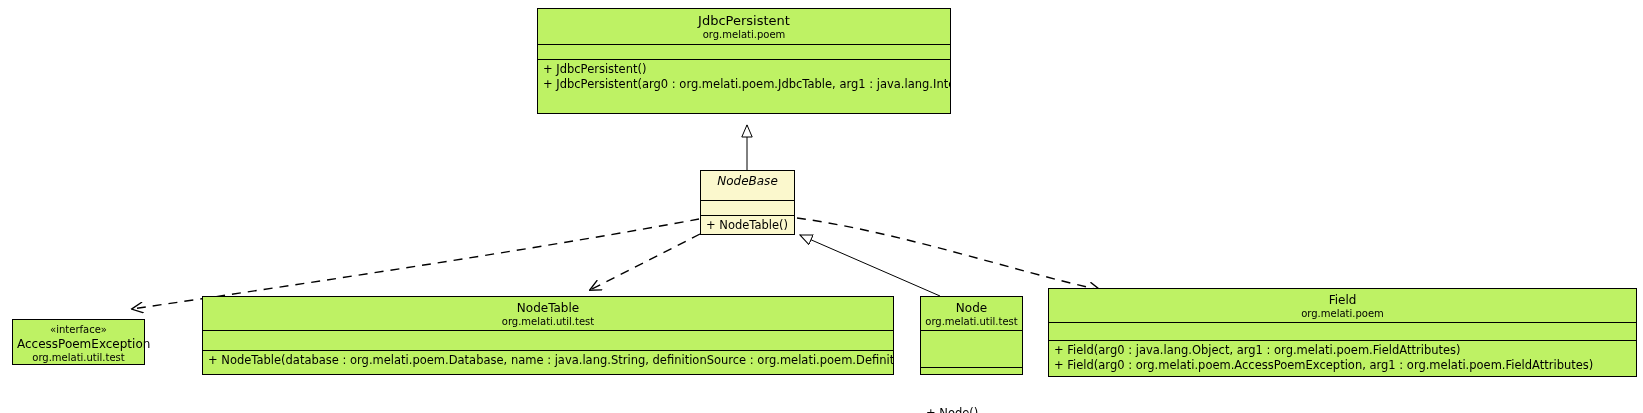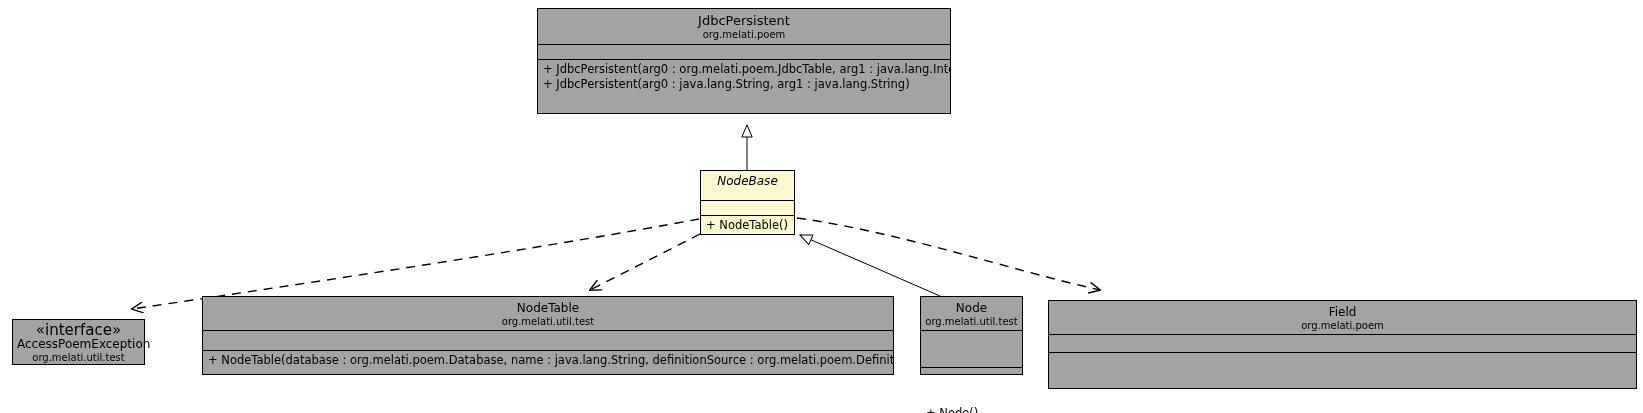--- a/index.html
+++ b/index.html
@@ -23,40 +23,40 @@
     left: 0;
     top: 0;
     width: 1643px;
     height: 413px;
     pointer-events: none;
   }
   .uml-class {
     position: absolute;
     box-sizing: border-box;
     border: 1px solid #000000;
-    background: #a3a3a3;
+    background: #bef264;
     display: flex;
     flex-direction: column;
   }
   .uml-class.highlight {
     background: #fbf8cd;
   }
   .compartment {
     box-sizing: border-box;
     border-bottom: 1px solid #000000;
   }
   .compartment.last {
     border-bottom: none;
   }
   .head {
     text-align: center;
     padding: 4px 4px 3px 4px;
   }
   .stereotype {
-    font-size: 15px;
+    font-size: 10px;
     color: #000;
     line-height: 14px;
   }
   .cname {
     font-size: 12px;
     color: #000;
     line-height: 15px;
     white-space: nowrap;
   }
   .cname.abstract {
@@ -123,22 +123,22 @@
     </g>
   </svg>
 
   <div class="uml-class" style="left:537px; top:8px; width:414px; height:106px;">
     <div class="compartment head" style="height:36px;">
       <div class="cname big">JdbcPersistent</div>
       <div class="pkg">org.melati.poem</div>
     </div>
     <div class="compartment attrs"></div>
     <div class="compartment ops last">
+      <div class="op">+ JdbcPersistent()</div>
       <div class="op">+ JdbcPersistent(arg0 : org.melati.poem.JdbcTable, arg1 : java.lang.Integer)</div>
-      <div class="op">+ JdbcPersistent(arg0 : java.lang.String, arg1 : java.lang.String)</div>
     </div>
   </div>
 
   <div class="uml-class highlight" style="left:700px; top:170px; width:95px; height:65px;">
     <div class="compartment head" style="height:36px; padding-top:3px;">
       <div class="cname abstract">NodeBase</div>
     </div>
     <div class="compartment attrs" style="height:18px;"></div>
     <div class="compartment ops last">
       <div class="op">+ NodeTable()</div>
@@ -168,21 +168,25 @@
     <div class="compartment head" style="height:34px;">
       <div class="cname">Node</div>
       <div class="pkg">org.melati.util.test</div>
     </div>
     <div class="compartment attrs" style="height:20px;"></div>
     <div class="compartment ops last">
       <div class="op">+ Node()</div>
     </div>
   </div>
 
-  <div class="uml-class" style="left:1048px; top:300px; width:589px; height:89px;">
+  <div class="uml-class" style="left:1048px; top:288px; width:589px; height:89px;">
     <div class="compartment head" style="height:34px;">
       <div class="cname">Field</div>
       <div class="pkg">org.melati.poem</div>
     </div>
     <div class="compartment attrs" style="height:18px;"></div>
+    <div class="compartment ops last">
+      <div class="op">+ Field(arg0 : java.lang.Object, arg1 : org.melati.poem.FieldAttributes)</div>
+      <div class="op">+ Field(arg0 : org.melati.poem.AccessPoemException, arg1 : org.melati.poem.FieldAttributes)</div>
+    </div>
   </div>
 
 </div>
 
 </body></html>

